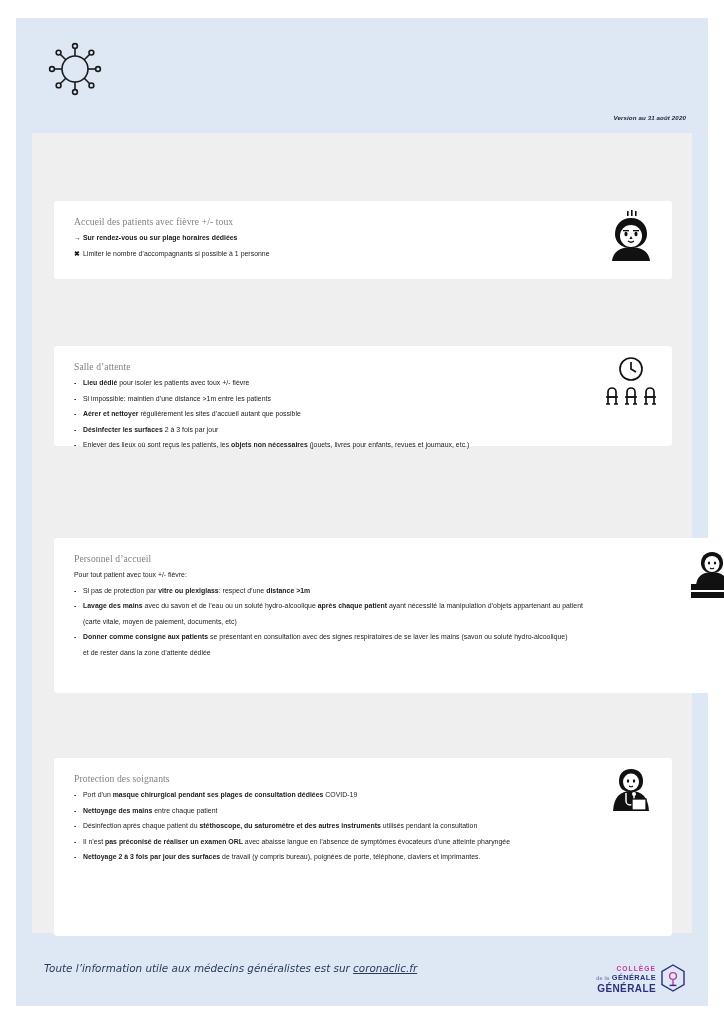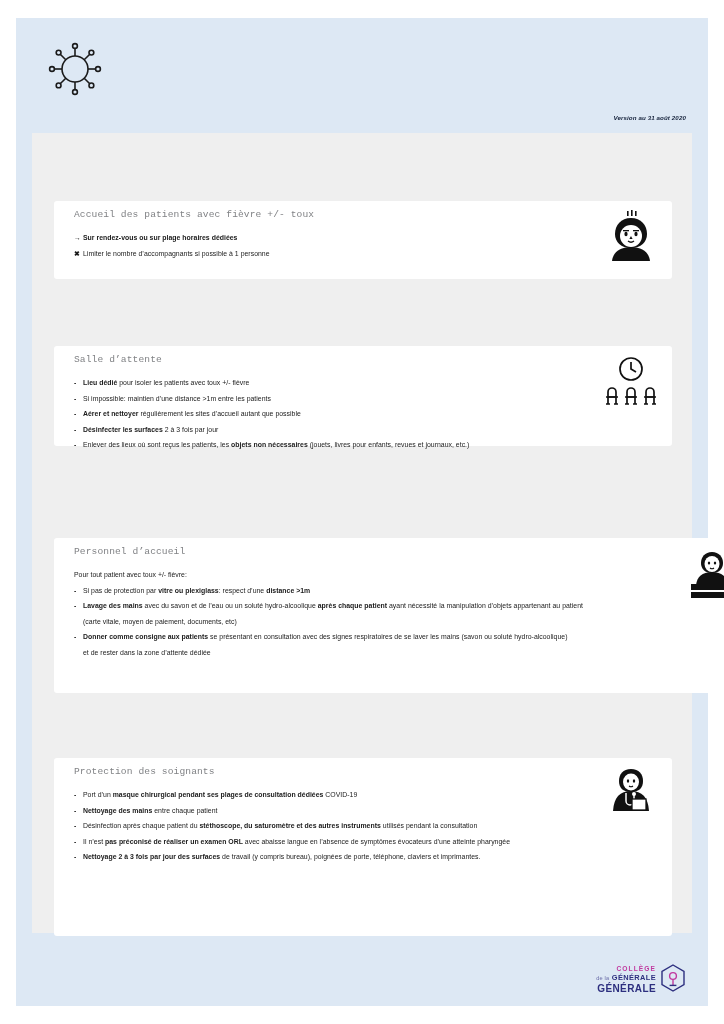--- a/index.html
+++ b/index.html
@@ -91,24 +91,24 @@
     box-sizing: border-box;
   }
   .card-1 { left: 22px; top: 68px;  width: 618px; height: 78px; }
   .card-2 { left: 22px; top: 213px; width: 618px; height: 100px; }
   .card-3 { left: 22px; top: 405px; width: 705px; height: 155px; }
   .card-4 { left: 22px; top: 625px; width: 618px; height: 178px; }
 
   .card-title {
     position: absolute;
     left: 20px;
-    top: 8px;
+    top: 15px;
     font-size: 9.6px;
     color: #808285;
-    font-family: Liberation Mono, monospace;
+    font-family: Liberation Serif, serif;
     letter-spacing: 0.1px;
   }
 
   .card-body {
     position: absolute;
     left: 20px;
     top: 29px;
     right: 72px;
   }
 
@@ -361,20 +361,23 @@
           <g fill="#fff" stroke="#111" stroke-width="1.3">
             <rect x="30" y="33" width="14" height="11"></rect>
           </g>
         </svg>
       </div>
     </div>
 
   </div>
 
   <div class="footer">
+    <div class="footer-text">
+      <span>Toute l’information utile aux médecins généralistes est sur </span><a class="footer-link" href="#">coronaclic.fr</a>
+    </div>
     <div class="logo">
       <div class="logo-text">
         <div class="logo-l1">COLLÈGE</div>
         <div class="logo-l2"><span class="small">de la</span> <span>GÉNÉRALE</span></div>
         <div class="logo-l3">GÉNÉRALE</div>
       </div>
       <div class="logo-mark">
         <svg viewBox="0 0 26 28" width="26" height="28">
           <polygon points="13,1 24,7.5 24,20.5 13,27 2,20.5 2,7.5" fill="none" stroke="#2d2f7f" stroke-width="1.4"></polygon>
           <circle cx="13" cy="12" r="3.4" fill="none" stroke="#c0399f" stroke-width="1.4"></circle>

